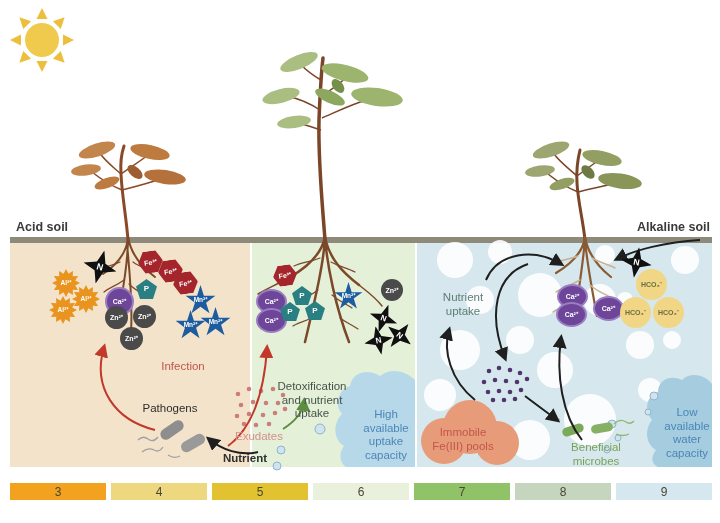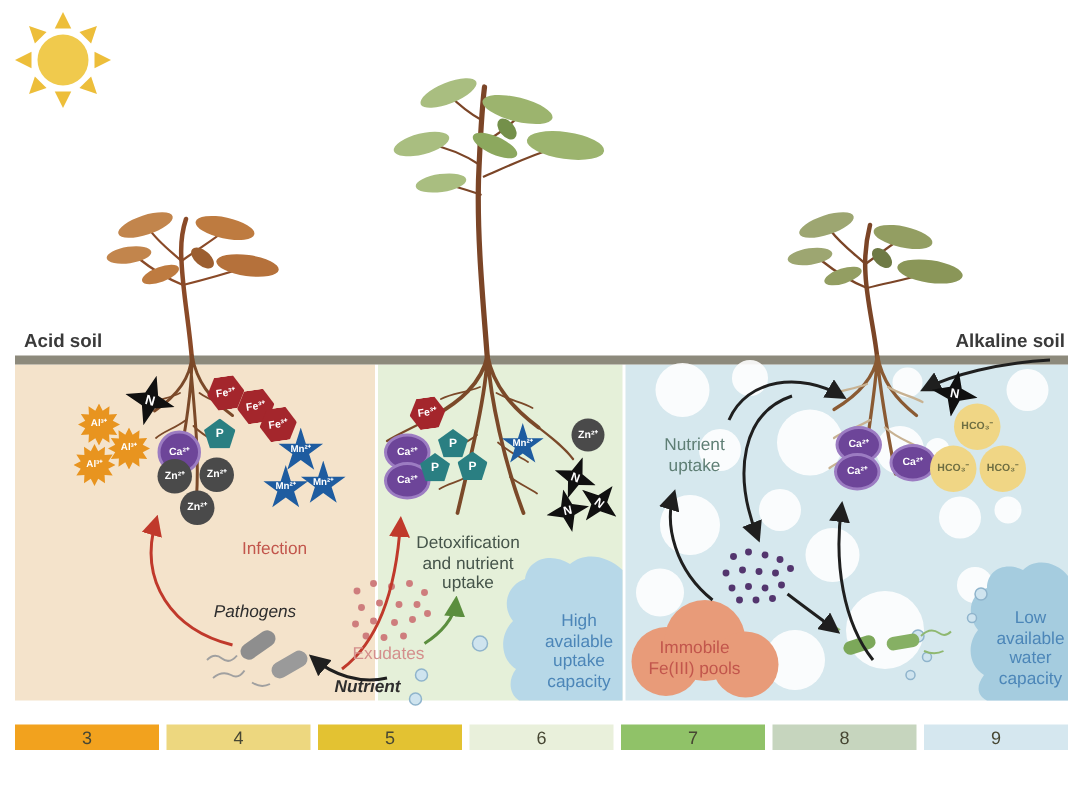--- a/index.html
+++ b/index.html
@@ -19,24 +19,24 @@
   .hex{background:#A4262C;transform:rotate(-8deg);
        clip-path:polygon(25% 0%,75% 0%,100% 50%,75% 100%,25% 100%,0% 50%);}
   .pent{background:#2A7F82;font-size:8px;
         clip-path:polygon(50% 0%,100% 38%,81% 100%,19% 100%,0% 38%);}
   .circ{border-radius:50%;}
   .ca{background:#6D4599;border:2px solid #9C7CC2;}
   .zn{background:#4A4A4A;}
   .hco{background:#F0D685;color:#6E6E42;}
   .lbl{position:absolute;z-index:7;font-size:11.5px;line-height:1.18;text-align:center;white-space:pre-line;}
   .lbl-blue{color:#4C86B8;}   .lbl-salmon{color:#C2564C;}
-  .lbl-pink{color:#D48F8C;}   .lbl-dark{color:#2E2E2E;font-style:italic;}
+  .lbl-pink{color:#D48F8C;}   .lbl-dark{color:#2E2E2E;}
   .lbl-green{color:#7AA257;}  .lbl-purple{color:#75589A;}
   .lbl-teal{color:#5E7E74;}   .lbl-gray{color:#525252;}
-  .lbl-olive{color:#45544A;}  .bold{font-weight:bold;}
+  .lbl-olive{color:#45544A;margin-top:24px;}  .bold{font-weight:bold;}
   .ph-seg{position:absolute;top:483px;height:17px;display:flex;align-items:center;justify-content:center;
           font-size:12px;color:#474733;z-index:2;}
   .ph-axis{position:absolute;top:504px;left:352px;width:110px;text-align:center;font-size:12px;color:#3A3A3A;z-index:2;}
 </style>
 </head>
 <body>
 
 <div class="canvas">
 
   <div class="panel" style="left: 10px; width: 240px; background: rgb(244, 227, 203);"></div>
@@ -270,20 +270,22 @@
 and nutrient
 uptake</div>
   <div class="lbl lbl-blue" style="left:346px;top:408px;width:80px;">High
 available
 uptake
 capacity</div>
   <div class="lbl lbl-teal" style="left:423px;top:291px;width:80px;">Nutrient
 uptake</div>
   <div class="lbl lbl-salmon" style="left:413px;top:426px;width:100px;">Immobile
 Fe(III) pools</div>
+  <div class="lbl lbl-green" style="left:551px;top:441px;width:90px;">Beneficial
+microbes</div>
   <div class="lbl lbl-blue" style="left:649px;top:406px;width:76px;">Low
 available
 water
 capacity</div>
 
   <div class="ph-seg" style="left: 10px; width: 96px; background: rgb(242, 162, 30);">3</div>
   <div class="ph-seg" style="left: 111px; width: 96px; background: rgb(237, 215, 127);">4</div>
   <div class="ph-seg" style="left: 212px; width: 96px; background: rgb(227, 194, 50);">5</div>
   <div class="ph-seg" style="left: 313px; width: 96px; background: rgb(233, 240, 219);">6</div>
   <div class="ph-seg" style="left: 414px; width: 96px; background: rgb(144, 194, 104);">7</div>

